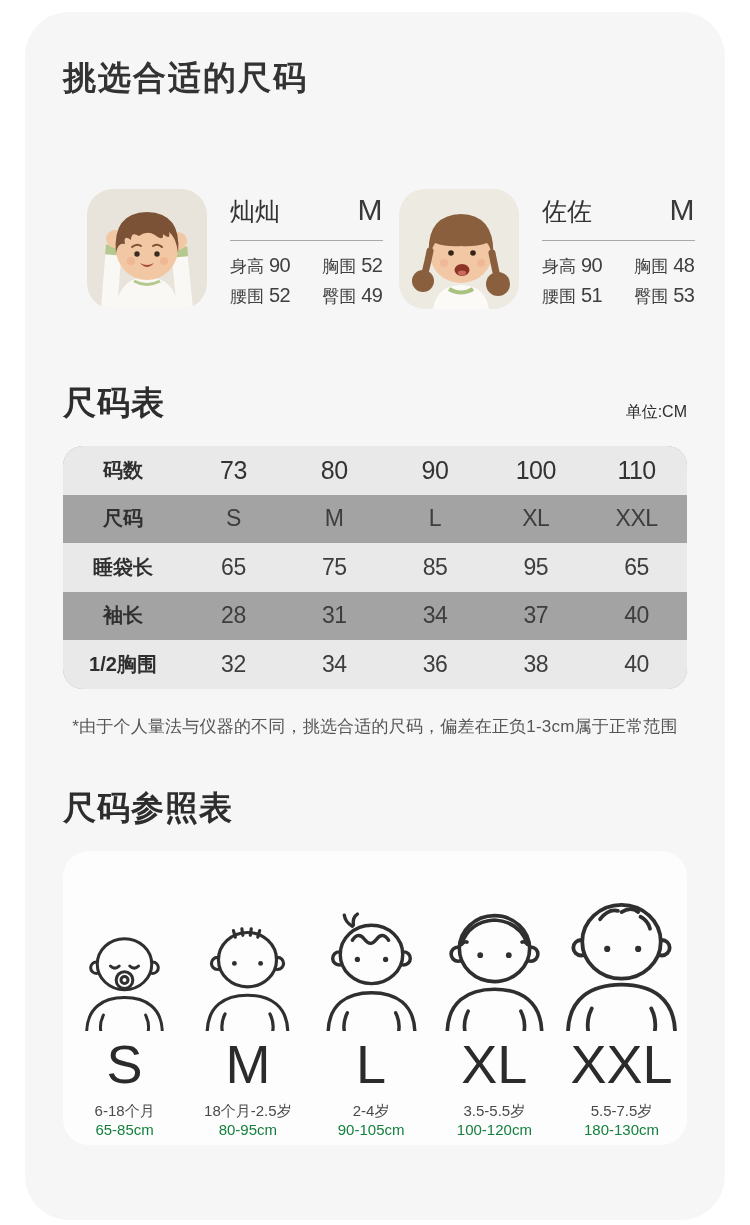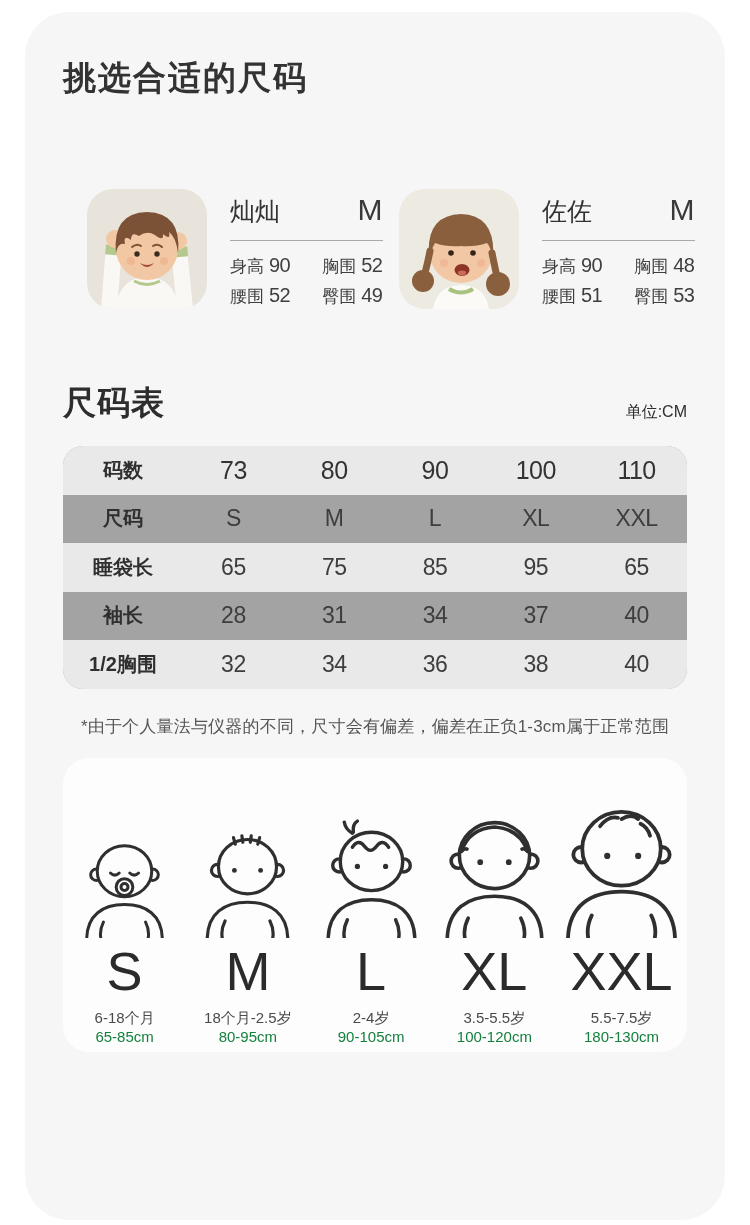--- a/index.html
+++ b/index.html
@@ -196,24 +196,27 @@
       <div class="t-row stripe">
         <div class="t-label">1/2胸围</div>
         <div class="t-cell">32</div>
         <div class="t-cell">34</div>
         <div class="t-cell">36</div>
         <div class="t-cell">38</div>
         <div class="t-cell">40</div>
       </div>
     </div>
 
-    <p class="footnote">*由于个人量法与仪器的不同，尺寸会有偏差，偏差在正负1-3cm属于正常范围</p>
+    <p class="footnote">*由于个人量法与仪器的不同，挑选合适的尺码，偏差在正负1-3cm属于正常范围</p>
   </section>
 
   <section>
+    <div class="section-head ref-head">
+      <h2 class="section-title">尺码参照表</h2>
+    </div>
 
     <div class="reference-panel">
 
       <div class="ref-col">
         <div class="figure-box">
           <svg width="97" height="116" viewBox="0 0 110 132" fill="none" stroke="#2f2f2f" stroke-width="3.4" stroke-linecap="round">
             <circle cx="23" cy="60" r="6.5" fill="#fdfdfe"></circle>
               <circle cx="87" cy="60" r="6.5" fill="#fdfdfe"></circle>
             <ellipse cx="55" cy="56" rx="31" ry="29" fill="#fdfdfe"></ellipse>
             <path d="M39,58 q5,5 10,0"></path>

